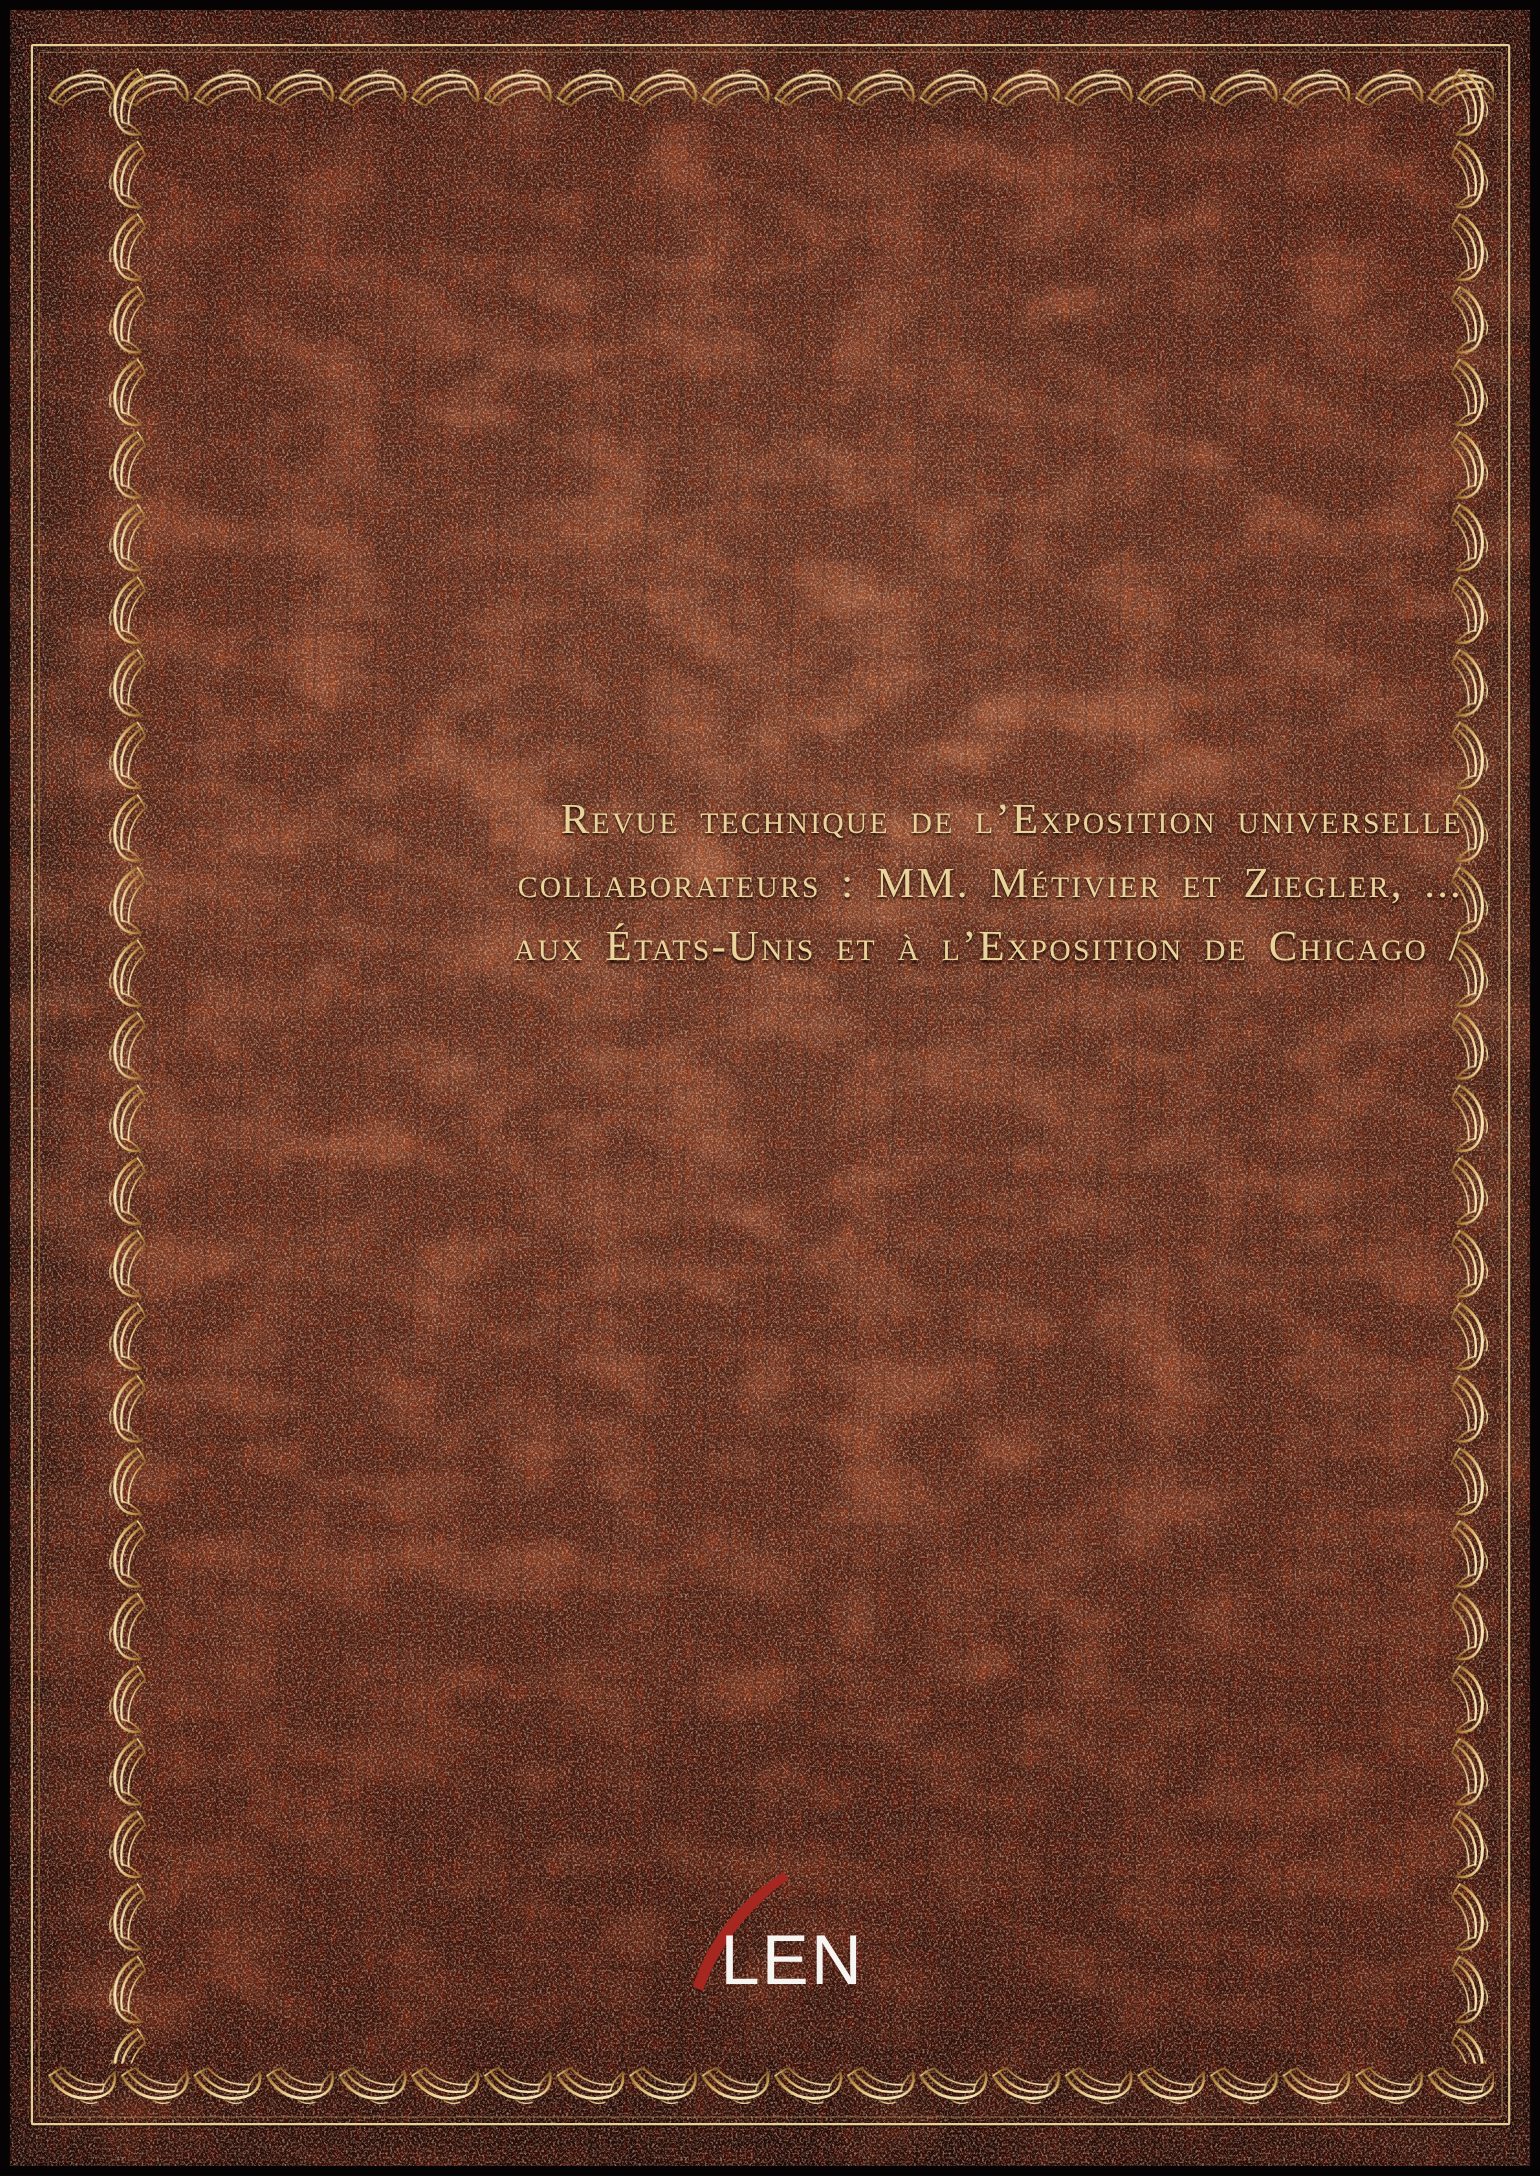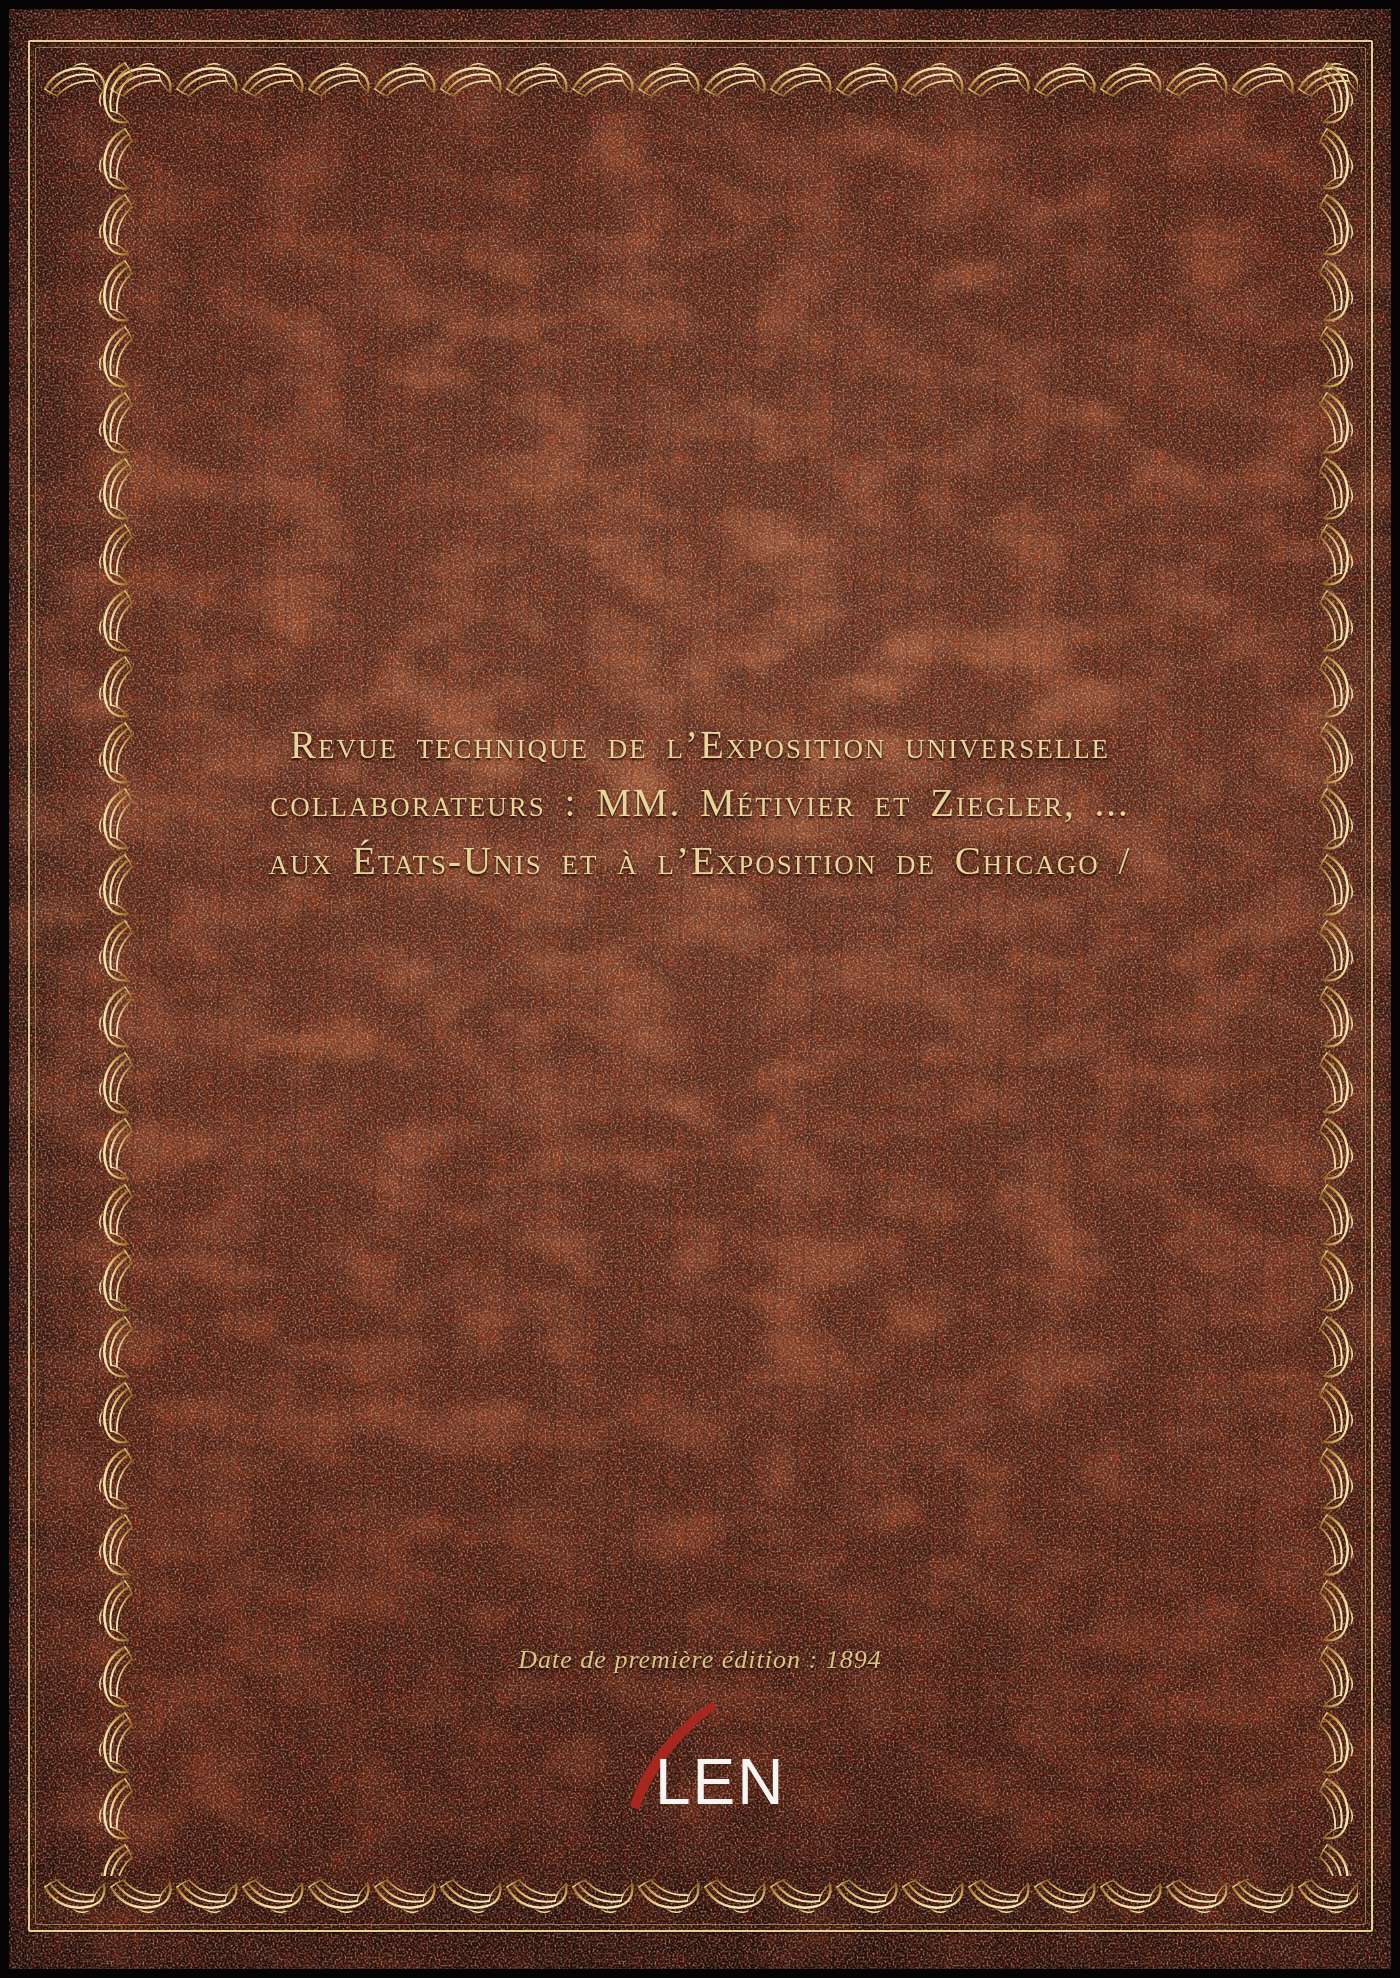--- a/index.html
+++ b/index.html
@@ -63,20 +63,21 @@
     position:absolute; left:70px; right:70px; top:716px;
     text-align:center; z-index:5;
   }
   .title-line{
     font-variant:small-caps;
     font-size:39px; line-height:58px;
     letter-spacing:2px; word-spacing:7px;
     color:#e9d49b;
     text-shadow:0 2px 2px rgba(24,6,2,.85), 0 0 7px rgba(70,26,10,.55);
     white-space:nowrap;
+    text-align:right;
   }
   .edition-date{
     position:absolute; left:0; right:0; top:1645px;
     text-align:center; z-index:5;
     font-style:italic; font-size:26px; letter-spacing:1px;
     color:#dcc488;
     text-shadow:0 2px 2px rgba(24,6,2,.8);
   }
   .publisher-logo{
     position:absolute; left:592px; top:1692px;
@@ -156,20 +157,19 @@
   <svg class="vine vine-right">
     <rect width="1816" height="44" fill="url(#vinePat)"></rect>
   </svg>
 
   <div class="title-block">
     <div class="title-line">Revue technique de l’Exposition universelle</div>
     <div class="title-line">collaborateurs : MM. Métivier et Ziegler, ...</div>
     <div class="title-line">aux États-Unis et à l’Exposition de Chicago /</div>
   </div>
 
-  <div class="edition-date">Date de première édition : 1894</div>
 
   <svg class="publisher-logo" viewBox="0 0 250 126">
     <path d="M120,10 C84,33 53,67 38,114 L47,118 C62,75 92,40 125,16 Z" fill="#a62620"></path>
     <text x="63" y="112">LEN</text>
   </svg>
 
 </div>
 
 </body></html>

